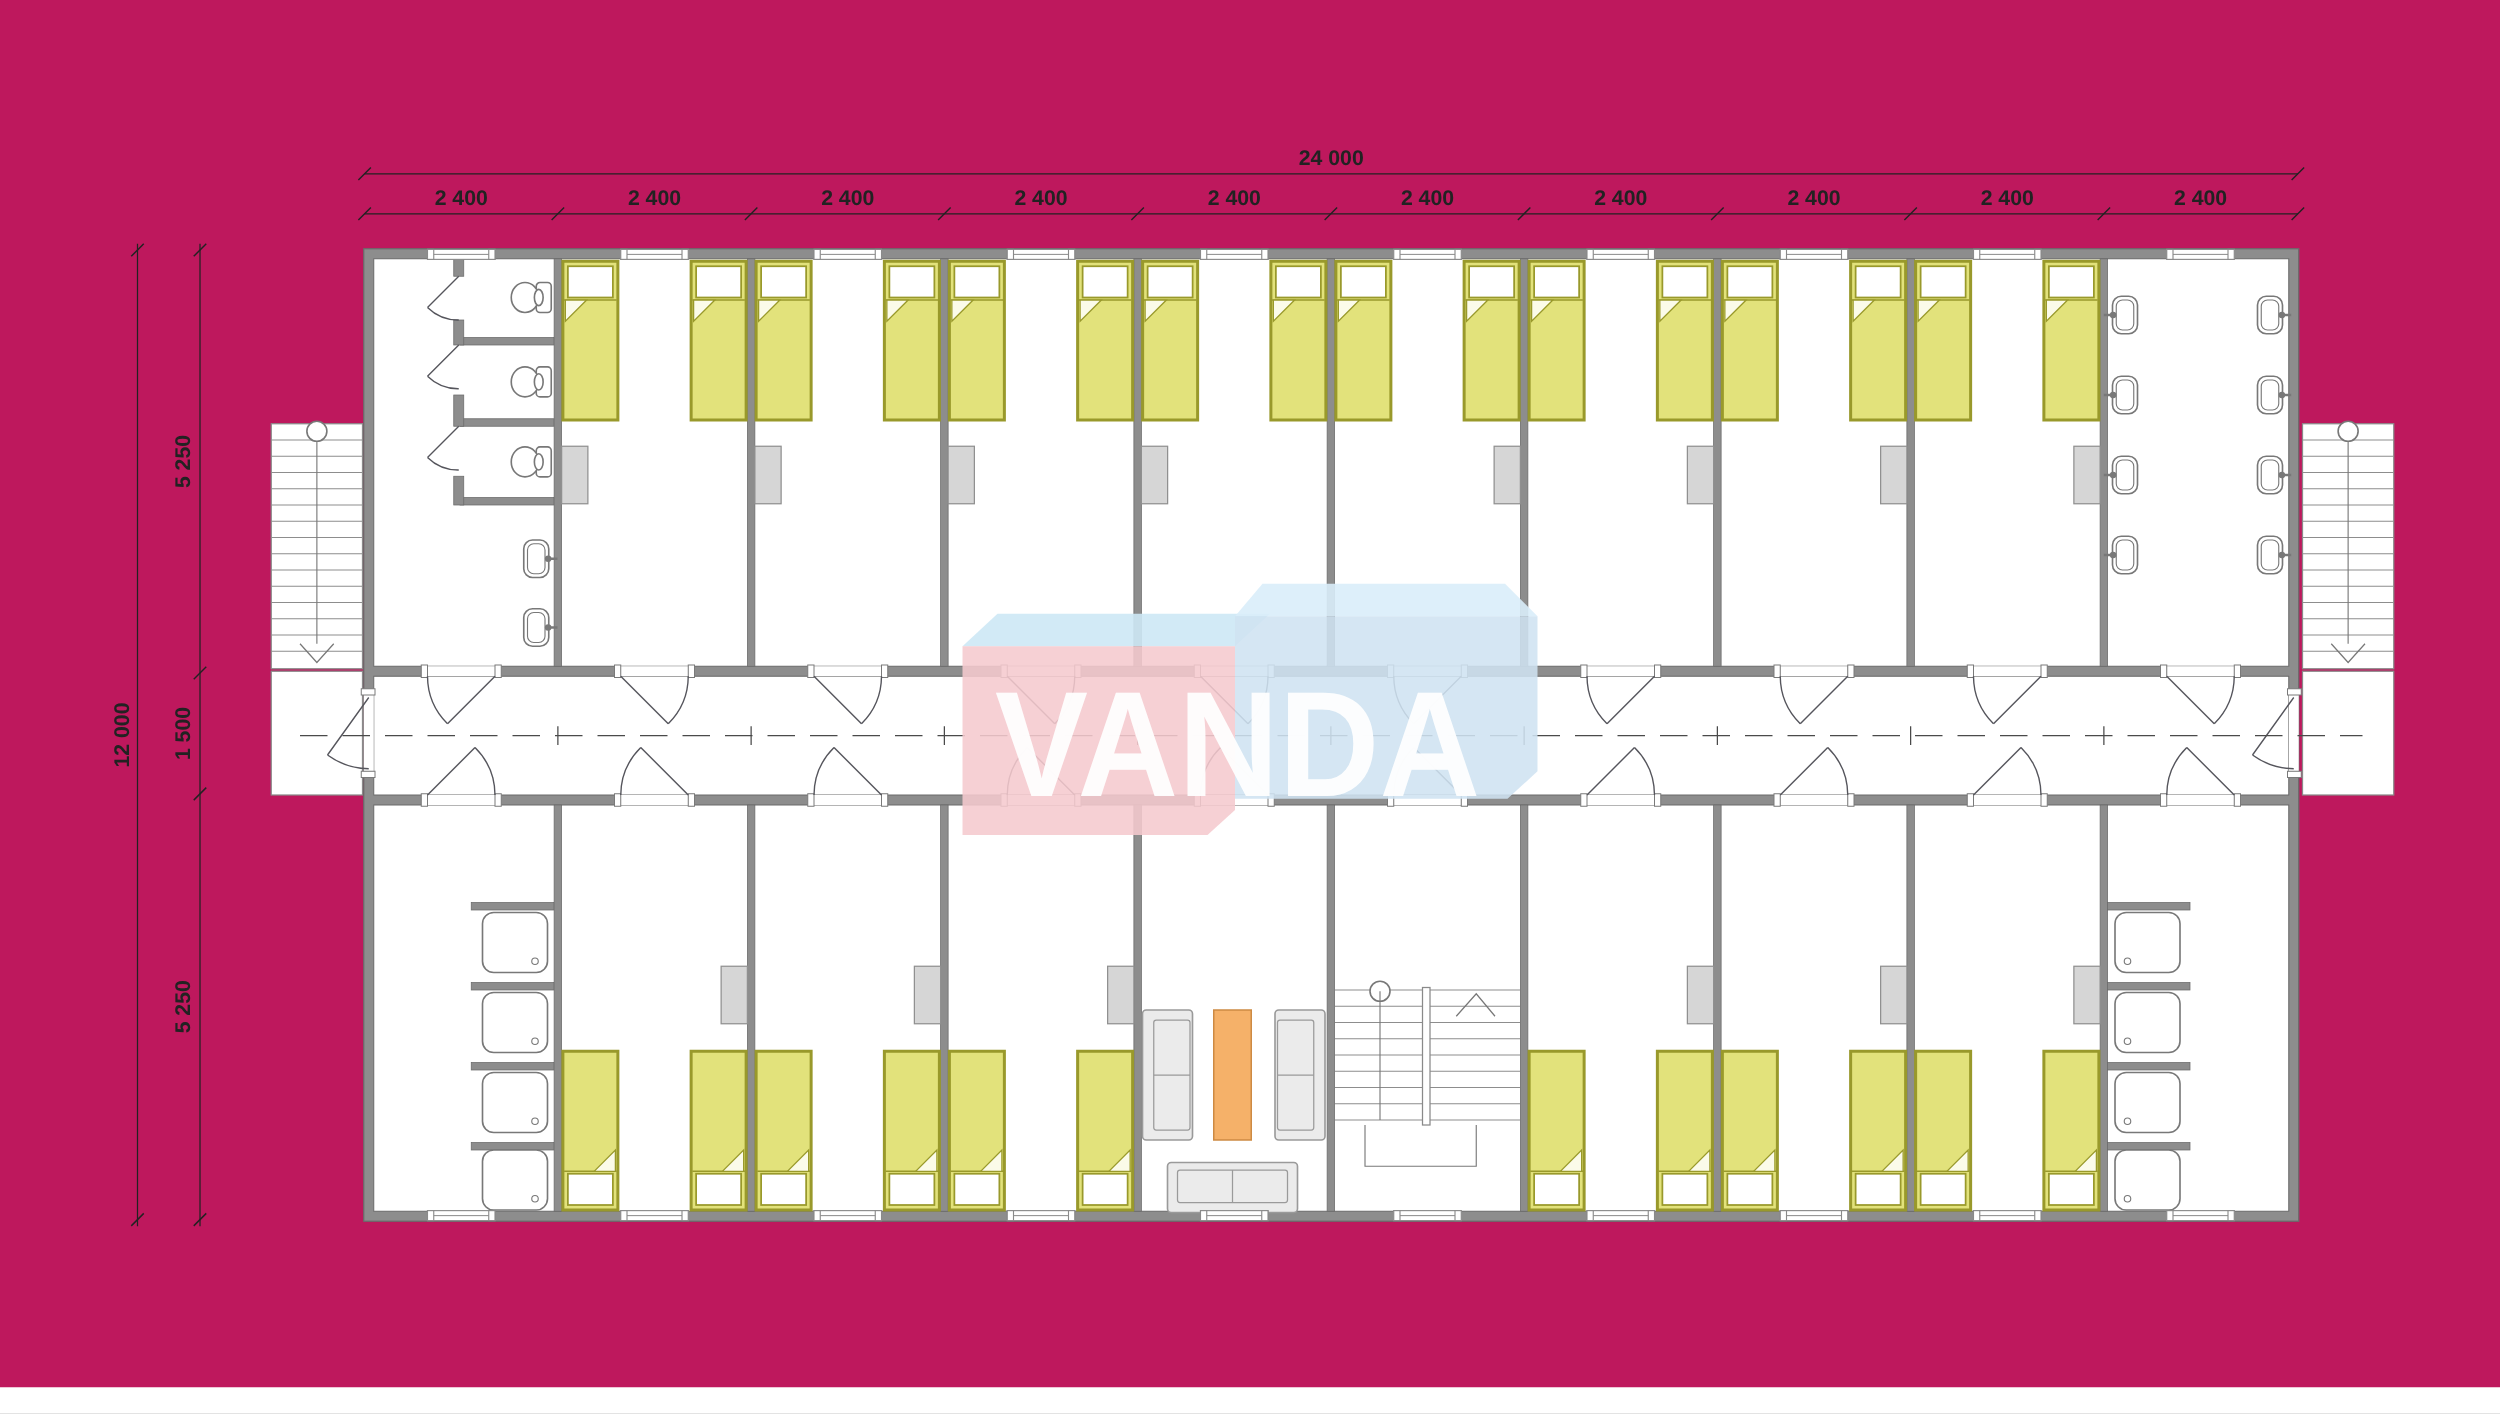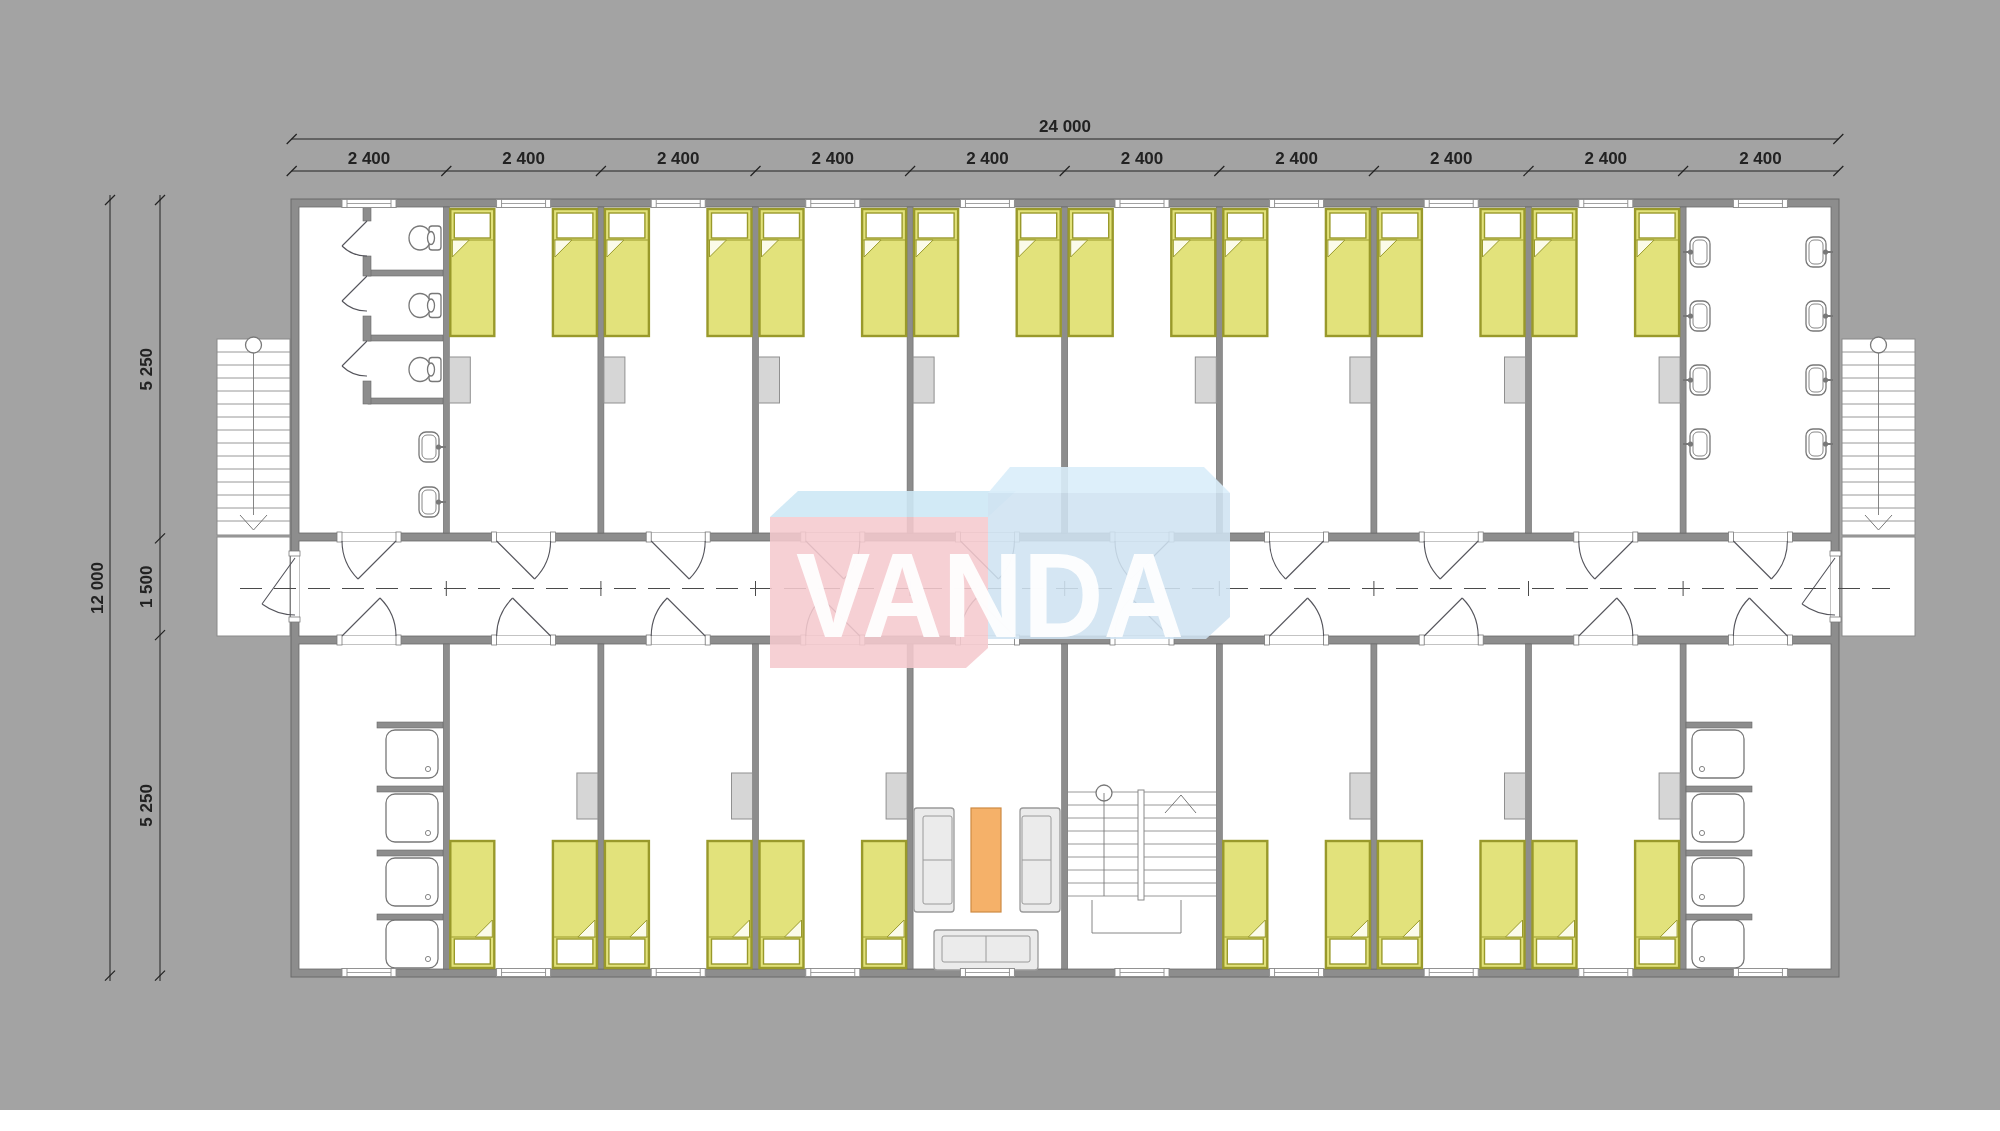--- a/index.html
+++ b/index.html
@@ -1,16 +1,16 @@
 <!DOCTYPE html>
 <html style="--wall: #8d8d8d; --wall-edge: #6a6a6a; --bed-fill: #e2e27b; --bed-border: #99992b; --pillow: #ffffff; --fold: #fbfbe9; --wardrobe: #d6d6d6; --wardrobe-edge: #909090; --sofa: #ebebeb; --sofa-edge: #9a9a9a; --table: #f5b169; --table-edge: #cd8a43; --fixture: #787878; --dimension: #222222; --centerline: #4a4a4a; --watermark-pink: #f5c9ce; --watermark-blue: #cfe2f1; --watermark-top-left: #cde8f5; --watermark-top-right: #d9edfa; --watermark-text: #ffffff;"><head>
 <meta charset="utf-8">
 <style>
   html,body{margin:0;padding:0;background:#ffffff;}
-  .stage{width:2000px;height:1110px;position:relative;background:#a3a3a3;overflow:hidden;
+  .stage{width:2000px;height:1110px;position:relative;background:#be185d;overflow:hidden;
          font-family:"Liberation Sans", sans-serif;}
   svg{display:block;}
   
   .wall{fill:var(--wall);stroke:var(--wall-edge);stroke-width:.6;}
   .shell{fill:var(--wall);stroke:var(--wall-edge);stroke-width:1;}
   .room{fill:#ffffff;stroke:var(--wall-edge);stroke-width:.8;}
   
   .fx{fill:#ffffff;stroke:var(--fixture);stroke-width:1.3;}
   .fxl{fill:none;stroke:var(--fixture);stroke-width:1;}
   .fxthin{fill:none;stroke:var(--fixture);stroke-width:.9;}

